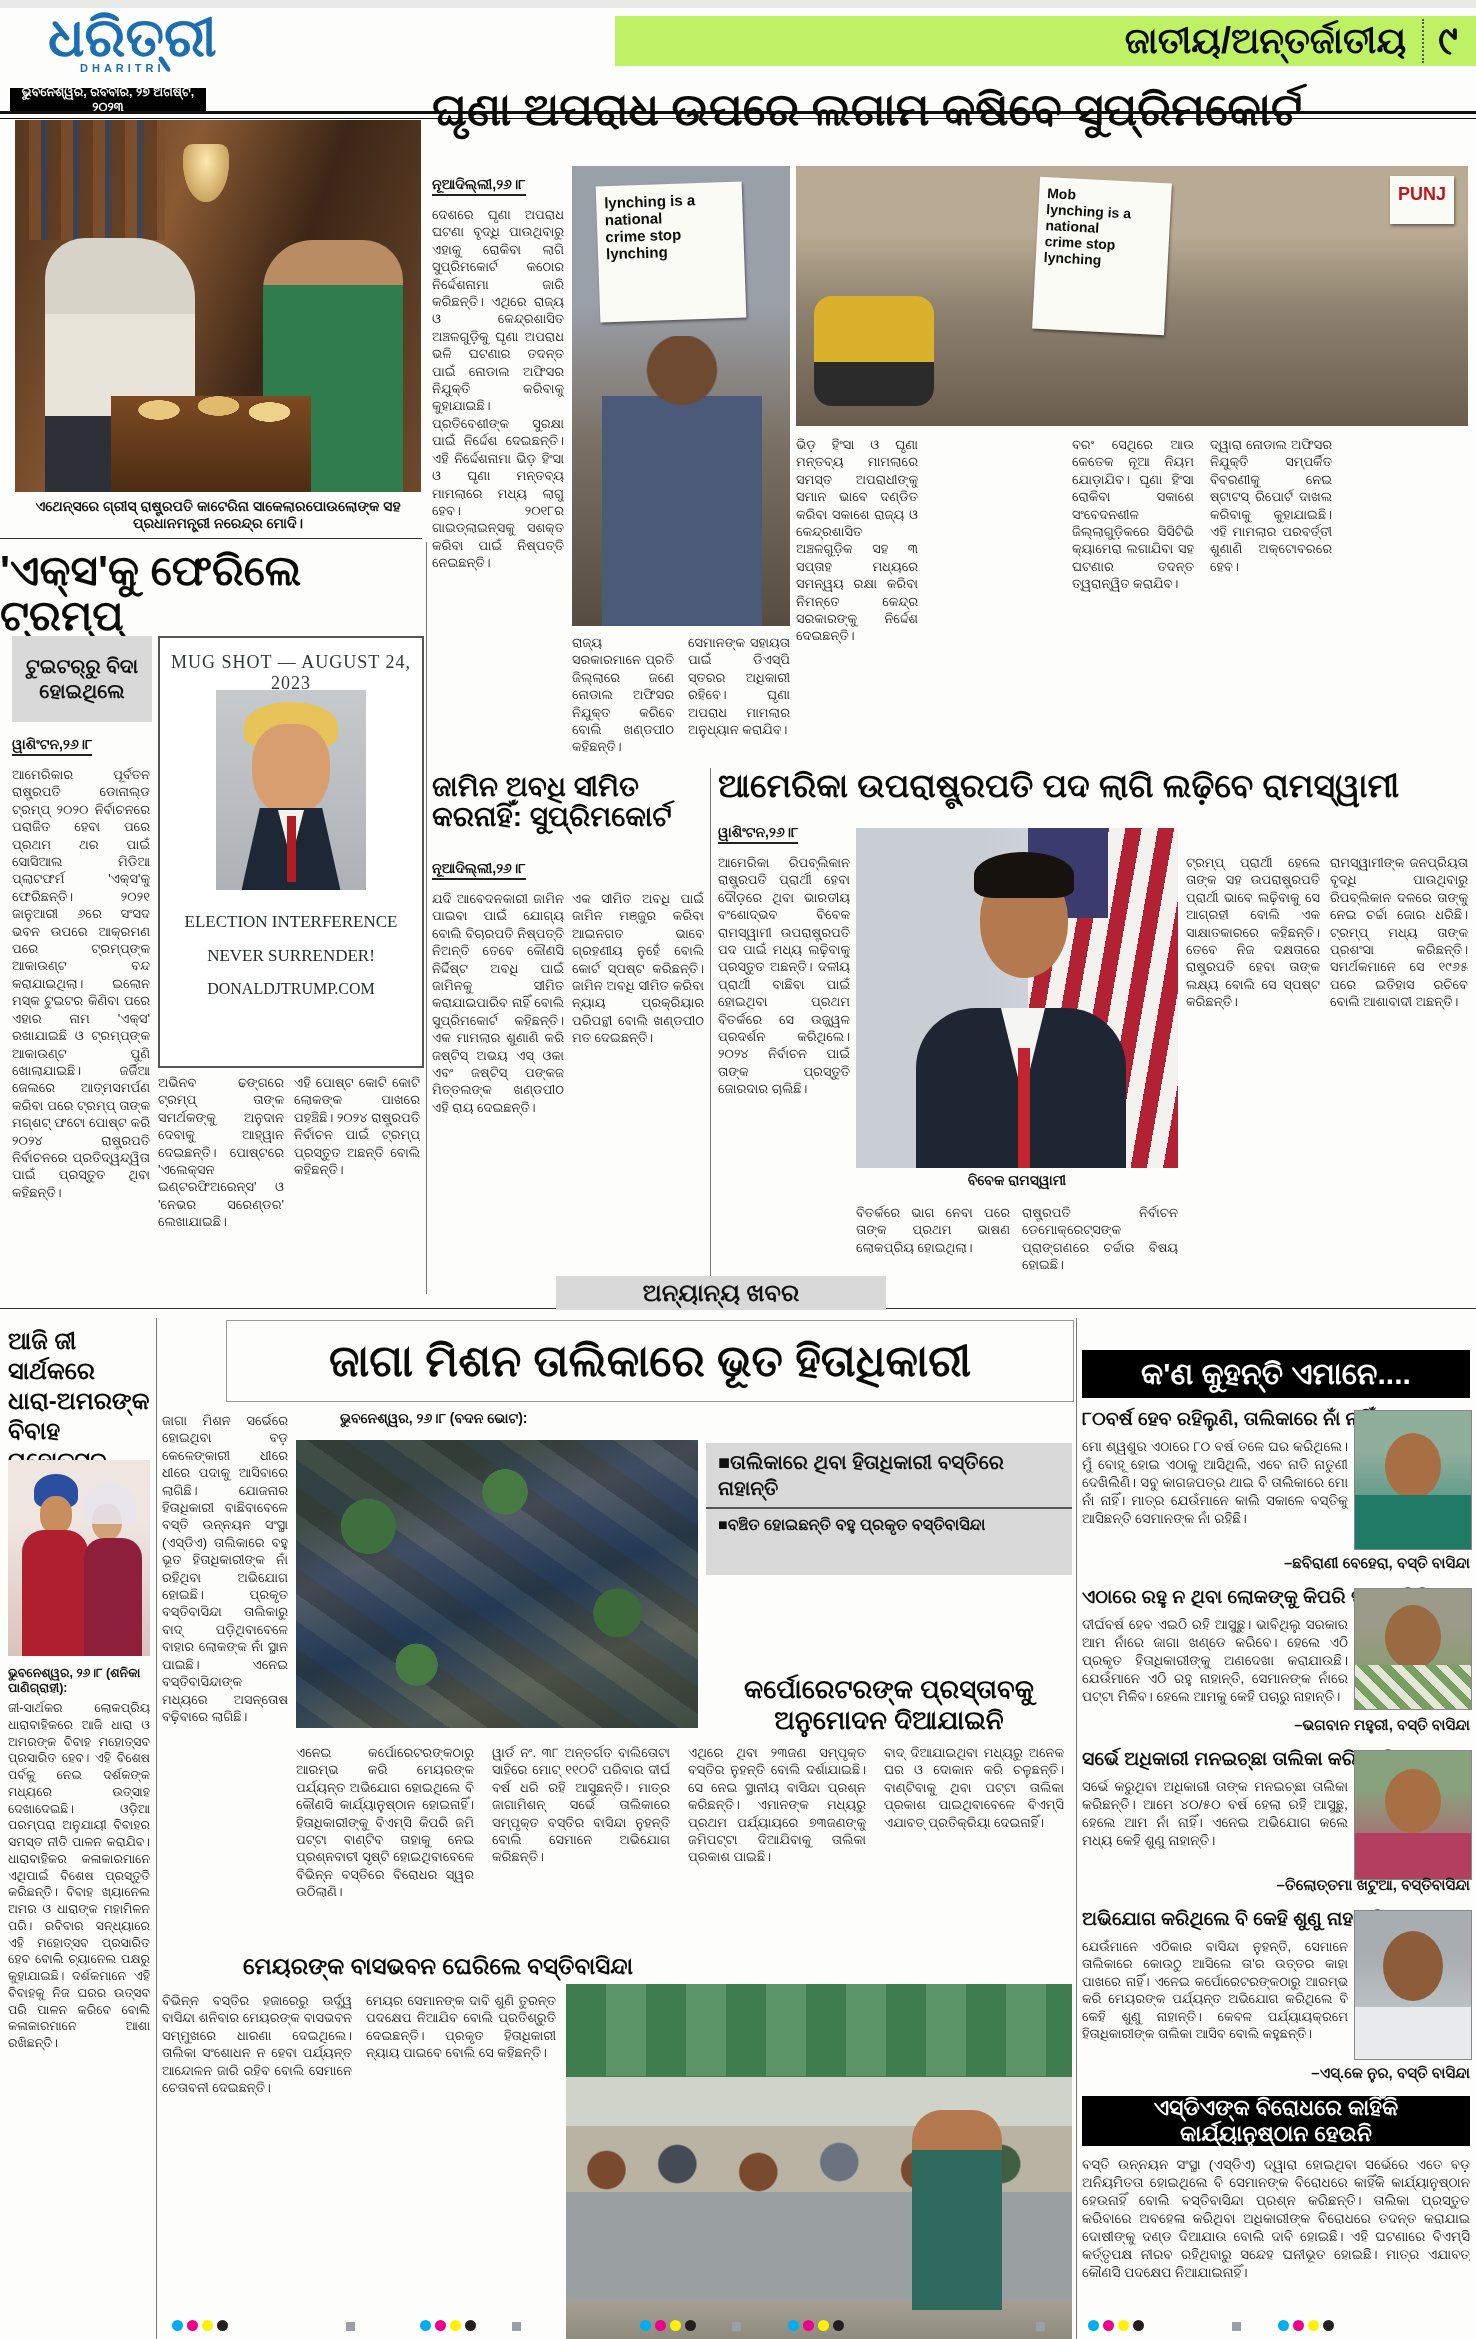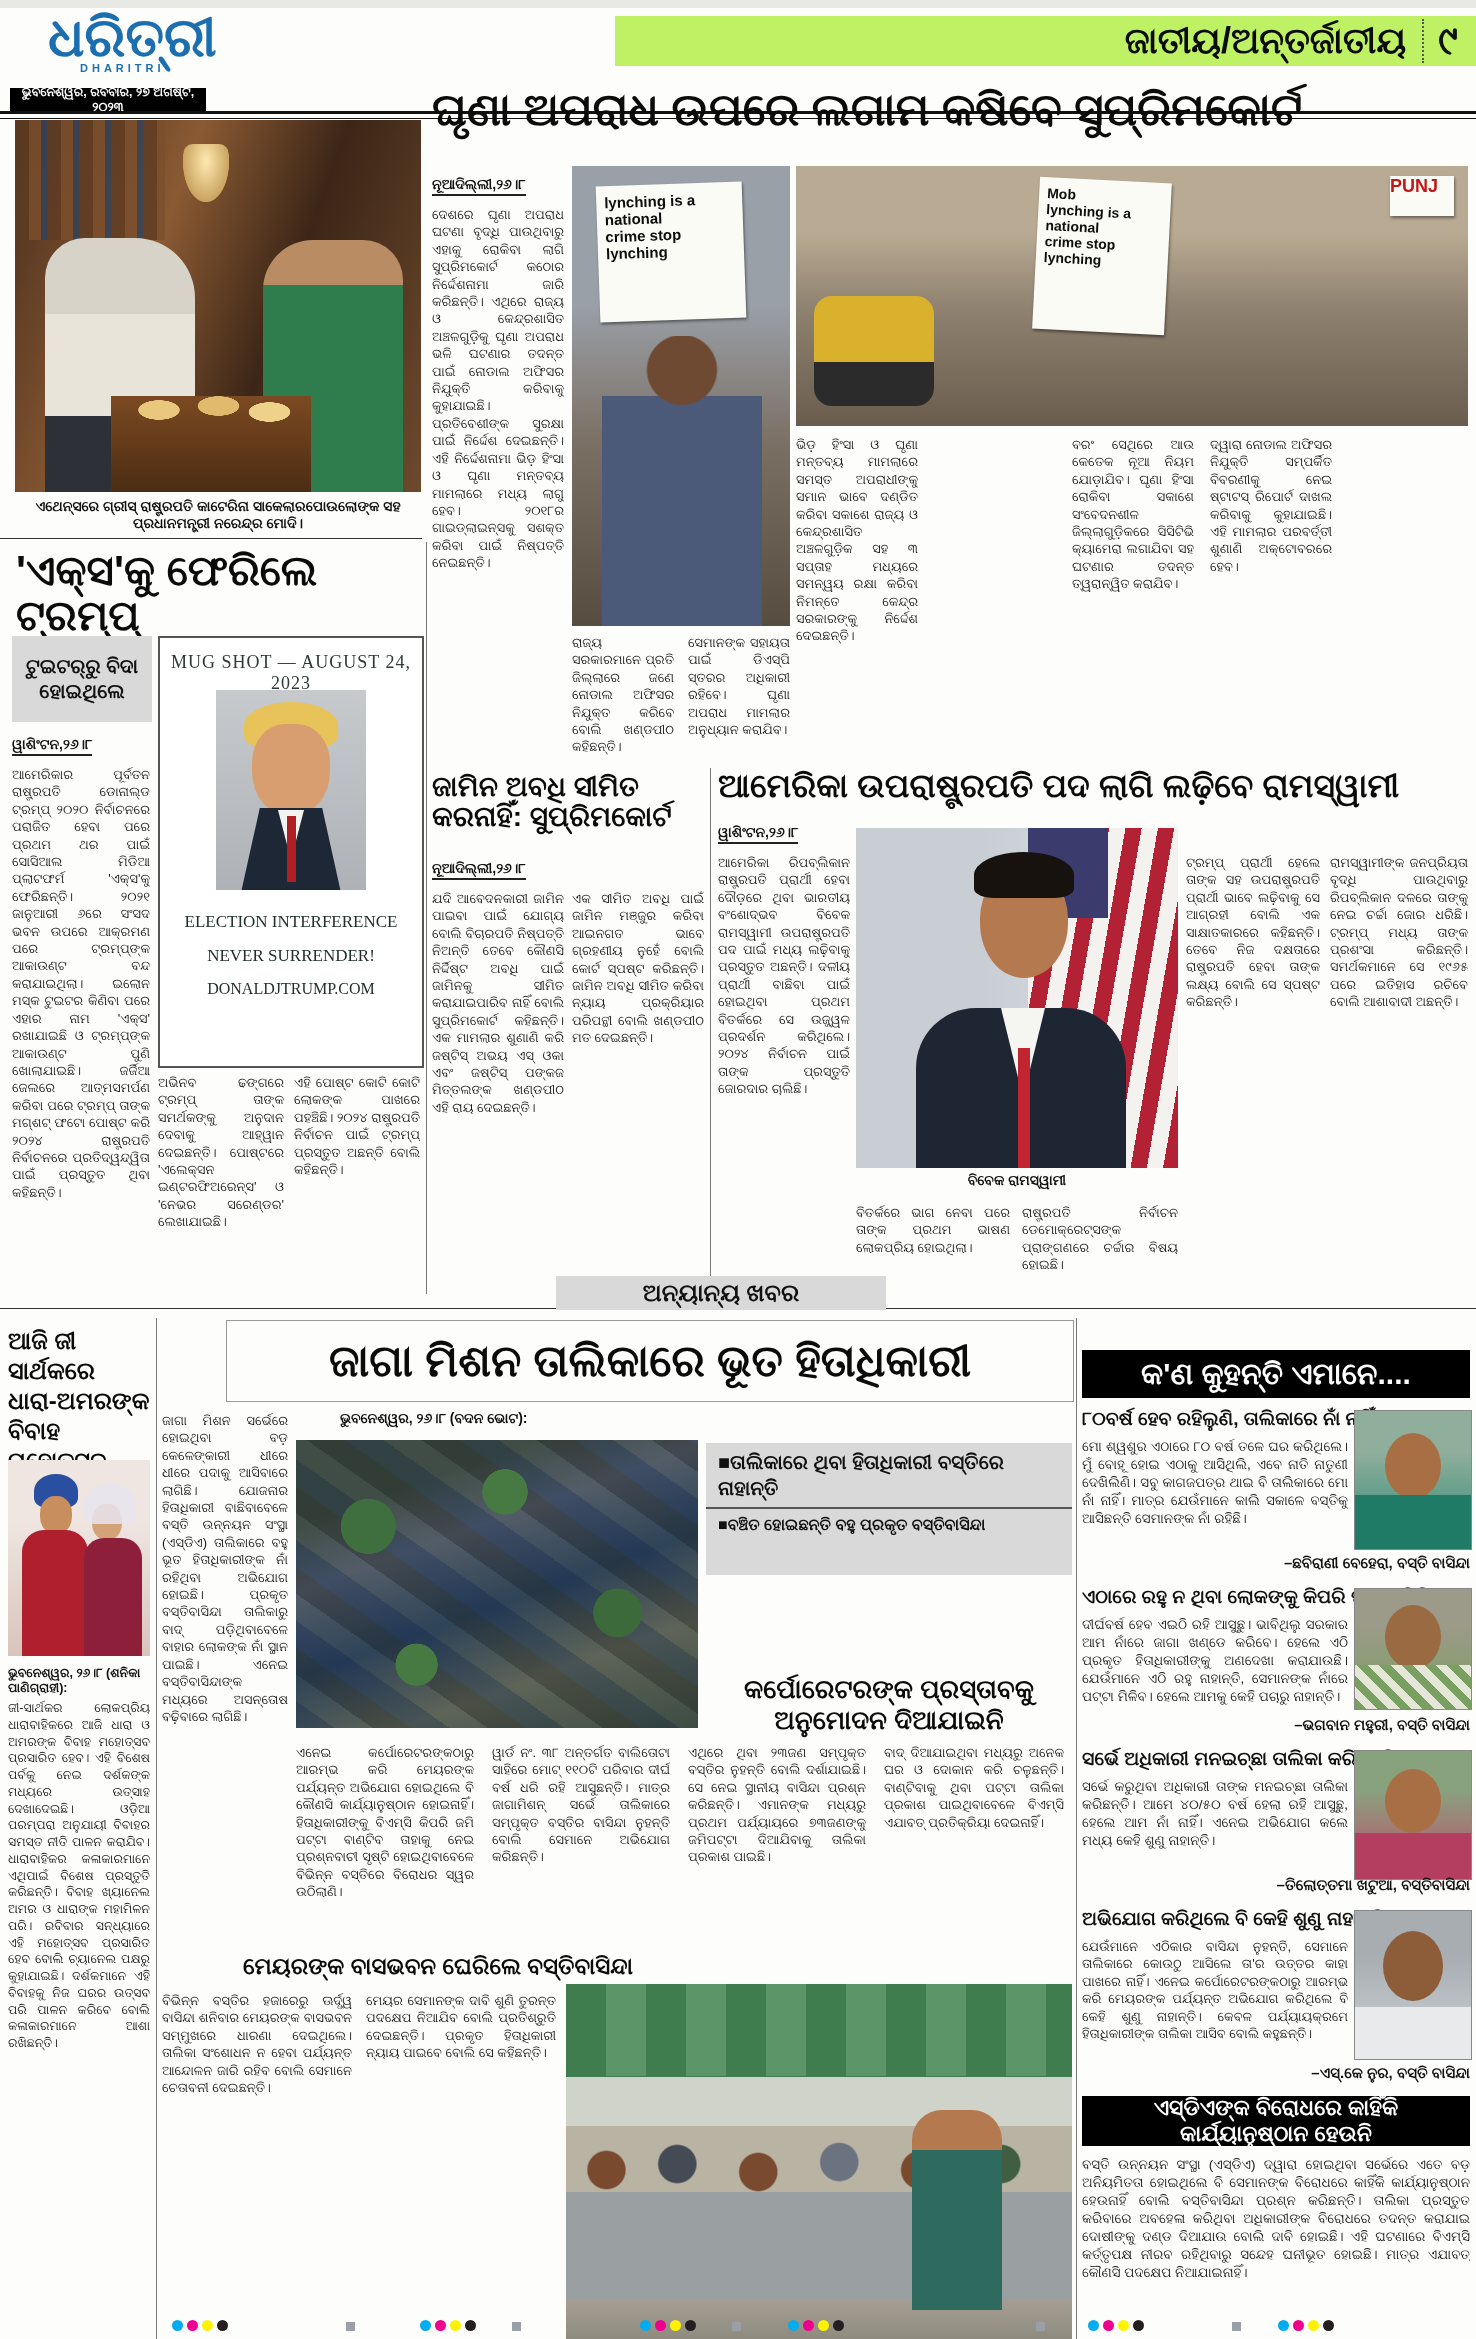--- a/index.html
+++ b/index.html
@@ -69,32 +69,32 @@
     <div style="position:absolute;left:30px;bottom:0;width:160px;height:290px;background:radial-gradient(circle 36px at 50% 34px,#6e4a32 95%,transparent),linear-gradient(180deg,transparent 60px,#4b5a78 60px);border-radius:30px 30px 0 0;"></div>
   </div>
 
   <div class="photo" style="left:796px;top:158px;width:672px;height:260px;background:linear-gradient(180deg,#b9ab93 0 25%,#8e816f 55%,#6a5d4e);">
     <div style="position:absolute;left:18px;bottom:20px;width:120px;height:110px;background:linear-gradient(180deg,#d9b12c 0 60%,#2b2b2b 60%);border-radius:18px;"></div>
     <div class="sign" style="left:240px;top:14px;width:116px;height:136px;padding:8px;font-size:14px;transform:rotate(3deg);">Mob
 lynching is a
 national
 crime stop
 lynching</div>
-    <div class="sign" style="right:14px;top:10px;width:64px;height:40px;font-size:18px;color:#c01818;text-align:left;">PUNJ</div>
+    <div class="sign" style="right:14px;top:10px;width:64px;height:40px;font-size:18px;color:#c01818;text-align:center;padding-top:8px;">PUNJ</div>
     <div style="position:absolute;left:140px;bottom:0;width:520px;height:140px;background:radial-gradient(circle 24px at 10% 24px,#5b3c28 95%,transparent),radial-gradient(circle 24px at 32% 20px,#6e4a32 95%,transparent),radial-gradient(circle 24px at 56% 26px,#4e3category22 95%,transparent),radial-gradient(circle 24px at 78% 18px,#6e4a32 95%,transparent),linear-gradient(180deg,transparent 46px,#70757d 46px);"></div>
   </div>
 
   <div class="col" style="left:796px;top:428px;width:122px;height:324px;">ଭିଡ଼ ହିଂସା ଓ ଘୃଣା ମନ୍ତବ୍ୟ ମାମଲାରେ ସମସ୍ତ ଅପରାଧୀଙ୍କୁ ସମାନ ଭାବେ ଦଣ୍ଡିତ କରିବା ସକାଶେ ରାଜ୍ୟ ଓ କେନ୍ଦ୍ରଶାସିତ ଅଞ୍ଚଳଗୁଡ଼ିକ ସହ ୩ ସପ୍ତାହ ମଧ୍ୟରେ ସମନ୍ୱୟ ରକ୍ଷା କରିବା ନିମନ୍ତେ କେନ୍ଦ୍ର ସରକାରଙ୍କୁ ନିର୍ଦ୍ଦେଶ ଦେଇଛନ୍ତି।</div>
   <div class="col" style="left:1072px;top:428px;width:122px;height:324px;">ବରଂ ସେଥିରେ ଆଉ କେତେକ ନୂଆ ନିୟମ ଯୋଡ଼ାଯିବ। ଘୃଣା ହିଂସା ରୋକିବା ସକାଶେ ସଂବେଦନଶୀଳ ଜିଲ୍ଲାଗୁଡ଼ିକରେ ସିସିଟିଭି କ୍ୟାମେରା ଲଗାଯିବା ସହ ଘଟଣାର ତଦନ୍ତ ତ୍ୱରାନ୍ୱିତ କରାଯିବ।</div>
   <div class="col" style="left:1210px;top:428px;width:122px;height:324px;">ଦ୍ୱାରା ନୋଡାଲ ଅଫିସର ନିଯୁକ୍ତି ସମ୍ପର୍କିତ ବିବରଣୀକୁ ନେଇ ଷ୍ଟାଟସ୍ ରିପୋର୍ଟ ଦାଖଲ କରିବାକୁ କୁହାଯାଇଛି। ଏହି ମାମଲାର ପରବର୍ତ୍ତୀ ଶୁଣାଣି ଅକ୍ଟୋବରରେ ହେବ।</div>
   <div class="col" style="left:572px;top:626px;width:102px;height:126px;">ରାଜ୍ୟ ସରକାରମାନେ ପ୍ରତି ଜିଲ୍ଲାରେ ଜଣେ ନୋଡାଲ ଅଫିସର ନିଯୁକ୍ତ କରିବେ ବୋଲି ଖଣ୍ଡପୀଠ କହିଛନ୍ତି।</div>
   <div class="col" style="left:688px;top:626px;width:102px;height:126px;">ସେମାନଙ୍କ ସହାୟତା ପାଇଁ ଡିଏସ୍‌ପି ସ୍ତରର ଅଧିକାରୀ ରହିବେ। ଘୃଣା ଅପରାଧ ମାମଲାର ଅନୁଧ୍ୟାନ କରାଯିବ।</div>
 
   <div class="hr" style="left:0;top:530px;width:422px;"></div>
-  <div class="abs h-bold" style="left:16px;top:540px;width:410px;font-size:42px;">'ଏକ୍ସ'କୁ ଫେରିଲେ ଟ୍ରମ୍ପ୍</div>
+  <div class="abs h-bold" style="left:0;top:540px;width:410px;font-size:42px;">'ଏକ୍ସ'କୁ ଫେରିଲେ ଟ୍ରମ୍ପ୍</div>
   <div class="abs graybox" style="left:12px;top:628px;width:140px;height:86px;display:flex;align-items:center;justify-content:center;text-align:center;">
     <span style="font-size:20px;font-weight:bold;line-height:1.25;">ଟୁଇଟର୍‌ରୁ ବିଦା ହୋଇଥିଲେ</span>
   </div>
   <div class="dateline" style="left:12px;top:728px;">
     <span>ୱାଶିଂଟନ,୨୬।୮</span>
   </div>
   <div class="col" style="left:12px;top:758px;width:138px;height:474px;">ଆମେରିକାର ପୂର୍ବତନ ରାଷ୍ଟ୍ରପତି ଡୋନାଲ୍ଡ ଟ୍ରମ୍ପ୍ ୨୦୨୦ ନିର୍ବାଚନରେ ପରାଜିତ ହେବା ପରେ ପ୍ରଥମ ଥର ପାଇଁ ସୋସିଆଲ ମିଡିଆ ପ୍ଲାଟଫର୍ମ 'ଏକ୍ସ'କୁ ଫେରିଛନ୍ତି। ୨୦୨୧ ଜାନୁଆରୀ ୬ରେ ସଂସଦ ଭବନ ଉପରେ ଆକ୍ରମଣ ପରେ ଟ୍ରମ୍ପ୍‌ଙ୍କ ଆକାଉଣ୍ଟ ବନ୍ଦ କରାଯାଇଥିଲା। ଇଲୋନ ମସ୍କ ଟୁଇଟର କିଣିବା ପରେ ଏହାର ନାମ 'ଏକ୍ସ' ରଖାଯାଇଛି ଓ ଟ୍ରମ୍ପ୍‌ଙ୍କ ଆକାଉଣ୍ଟ ପୁଣି ଖୋଲାଯାଇଛି। ଜର୍ଜିଆ ଜେଲରେ ଆତ୍ମସମର୍ପଣ କରିବା ପରେ ଟ୍ରମ୍ପ୍ ତାଙ୍କ ମଗ୍‌ଶଟ୍ ଫଟୋ ପୋଷ୍ଟ କରି ୨୦୨୪ ରାଷ୍ଟ୍ରପତି ନିର୍ବାଚନରେ ପ୍ରତିଦ୍ୱନ୍ଦ୍ୱିତା ପାଇଁ ପ୍ରସ୍ତୁତ ଥିବା କହିଛନ୍ତି।</div>
 
   <div class="abs" style="left:158px;top:628px;width:262px;height:428px;border:2px solid #555;background:#fff;">
     <div class="serif" style="margin-top:14px;text-align:center;font-size:18px;color:#2e3a36;letter-spacing:1px;">MUG SHOT — AUGUST 24, 2023</div>

